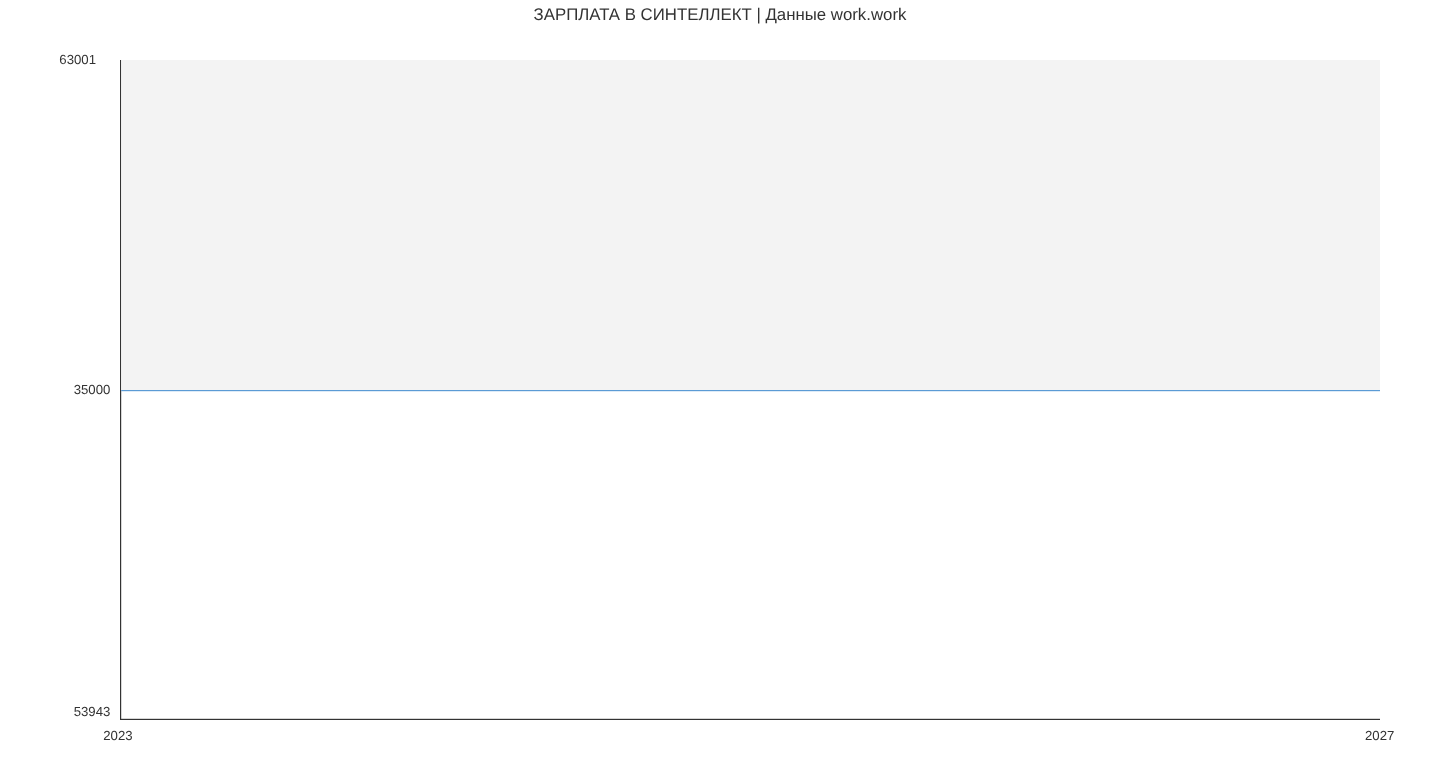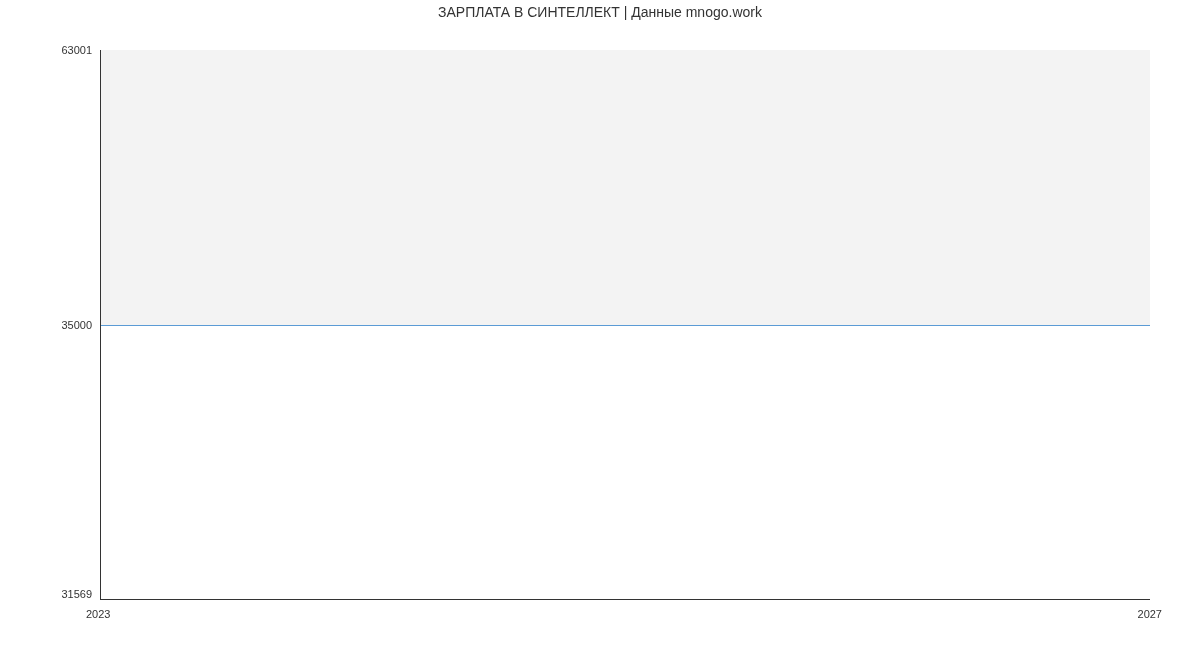--- a/index.html
+++ b/index.html
@@ -45,40 +45,40 @@
     }
     .y-tick {
       position: absolute;
       left: 90px;
       font-size: 11px;
       color: #333;
       text-align: right;
       transform: translateY(-50%);
       width: 50px;
     }
-    .y-tick-0 { top: 50px; left: 42px; }
+    .y-tick-0 { top: 50px; left: 30px; }
     .y-tick-1 { top: 325px; left: 42px; }
     .y-tick-2 { top: 600px; left: 42px; transform: translateY(-100%); }
     .x-tick {
       position: absolute;
       bottom: 30px;
       font-size: 11px;
       color: #333;
     }
     .x-tick-0 { left: 86px; }
     .x-tick-1 { right: 38px; }
   </style>
 </head>
 <body>
 
-<div class="title">ЗАРПЛАТА В  СИНТЕЛЛЕКТ | Данные mnogo.work</div>
+<div class="title">ЗАРПЛАТА В  СИНТЕЛЛЕКТ | Данные work.work</div>
 
 <div class="chart-area">
   <div class="shaded-band"></div>
   <div class="data-line"></div>
 </div>
 
 <div class="y-tick y-tick-0">63001</div>
 <div class="y-tick y-tick-1">35000</div>
-<div class="y-tick y-tick-2">31569</div>
+<div class="y-tick y-tick-2">53943</div>
 
 <div class="x-tick x-tick-0">2023</div>
 <div class="x-tick x-tick-1">2027</div>
 
 </body></html>

